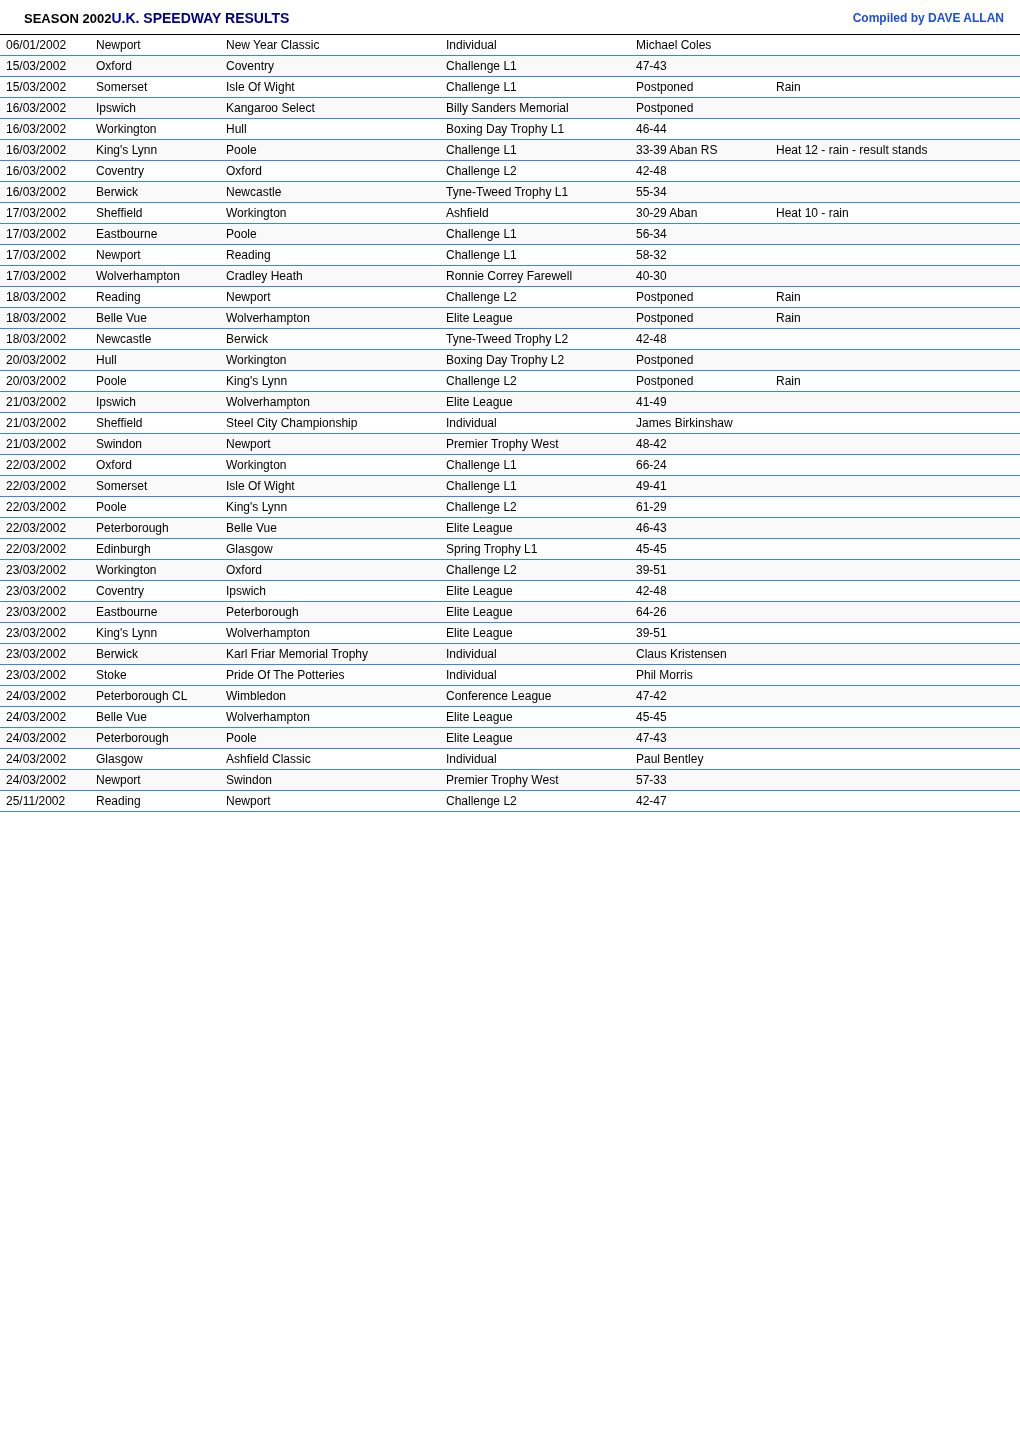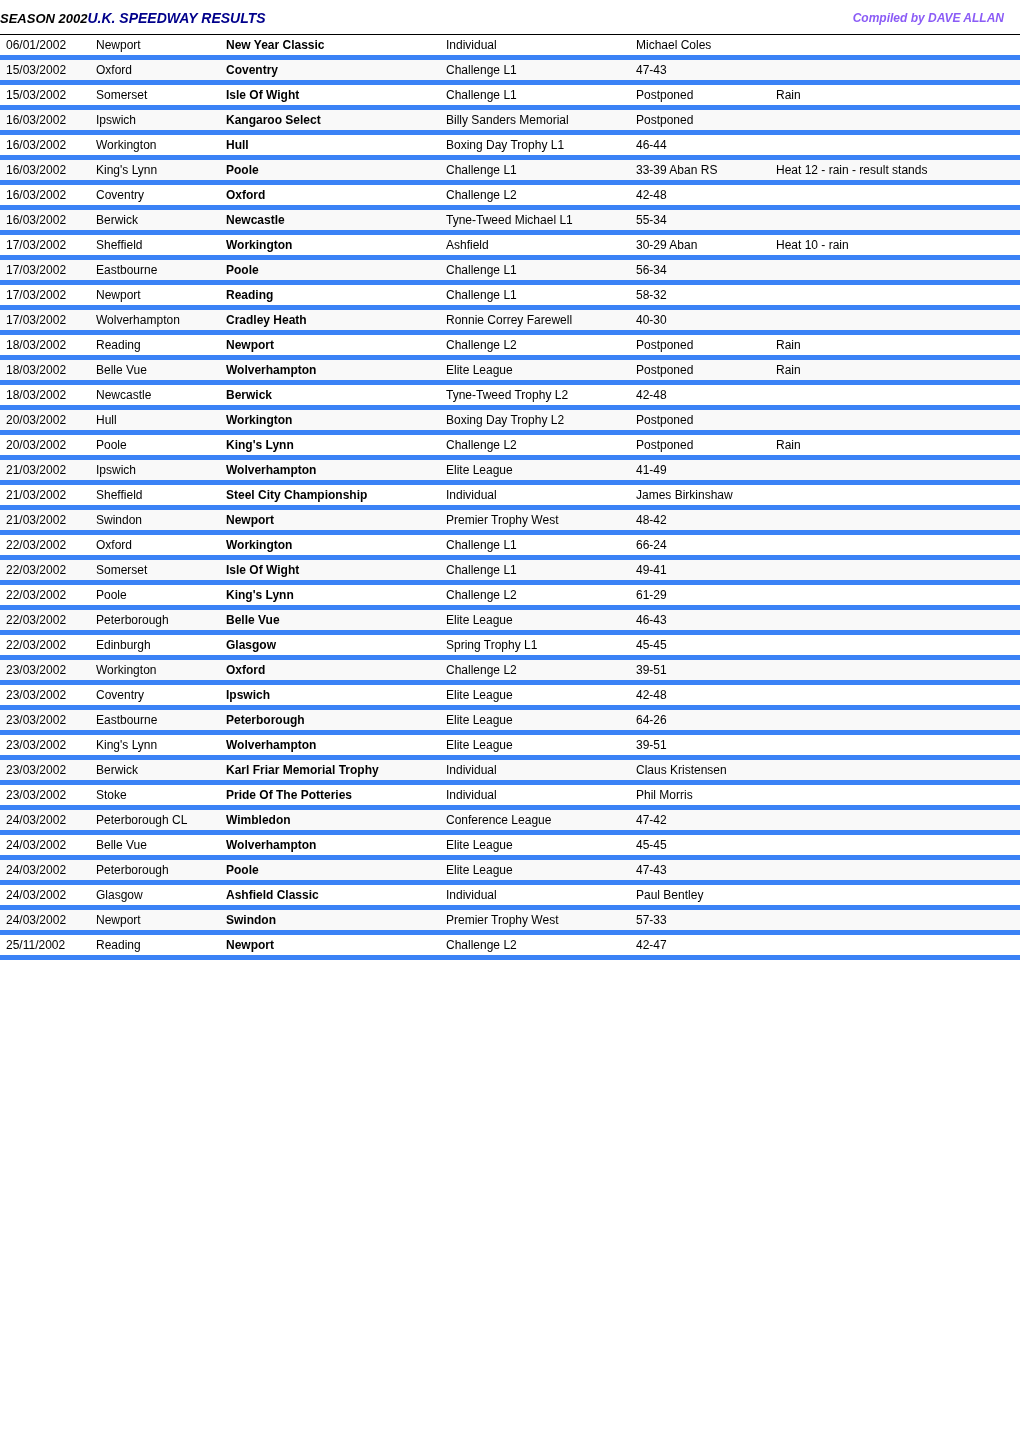--- a/index.html
+++ b/index.html
@@ -7,64 +7,62 @@
       font-family: Arial, sans-serif;
       font-size: 12px;
       background: #fff;
       color: #000;
       width: 1020px;
     }
     .header {
       display: flex;
       align-items: center;
       justify-content: space-between;
-      padding: 10px 16px 8px 0;
+      padding: 10px 16px 8px 24px;
       border-bottom: 1px solid #000;
-      font-style: italic;
     }
     .header-season {
       font-weight: bold;
       font-size: 13px;
       color: #000;
     }
     .header-title {
       font-weight: bold;
       font-size: 14px;
       color: #00008b;
       text-align: left;
       flex: 1;
     }
     .header-compiled {
       font-weight: bold;
       font-size: 12px;
-      color: #8b5cf6;
+      color: #1d4ed8;
       text-align: right;
     }
     table {
       width: 100%;
       border-collapse: collapse;
     }
     tr {
-      border-bottom: 5px solid #3b82f6;
+      border-bottom: 1px solid #3b82f6;
     }
     td {
       padding: 3px 6px;
       vertical-align: middle;
       font-size: 12px;
     }
     td:first-child {
       width: 90px;
       white-space: nowrap;
     }
     td:nth-child(2) {
       width: 130px;
     }
     td:nth-child(3) {
       width: 220px;
-      font-weight: bold;
     }
     td:nth-child(4) {
       width: 190px;
       margin-left: 12px;
     }
     td:nth-child(5) {
       width: 140px;
     }
     td:nth-child(6) {
       width: auto;
@@ -137,21 +135,21 @@
         <td>Coventry</td>
         <td>Oxford</td>
         <td>Challenge L2</td>
         <td>42-48</td>
         <td></td>
       </tr>
       <tr>
         <td>16/03/2002</td>
         <td>Berwick</td>
         <td>Newcastle</td>
-        <td>Tyne-Tweed Michael L1</td>
+        <td>Tyne-Tweed Trophy L1</td>
         <td>55-34</td>
         <td></td>
       </tr>
       <tr>
         <td>17/03/2002</td>
         <td>Sheffield</td>
         <td>Workington</td>
         <td>Ashfield</td>
         <td>30-29 Aban</td>
         <td>Heat 10 - rain</td>

